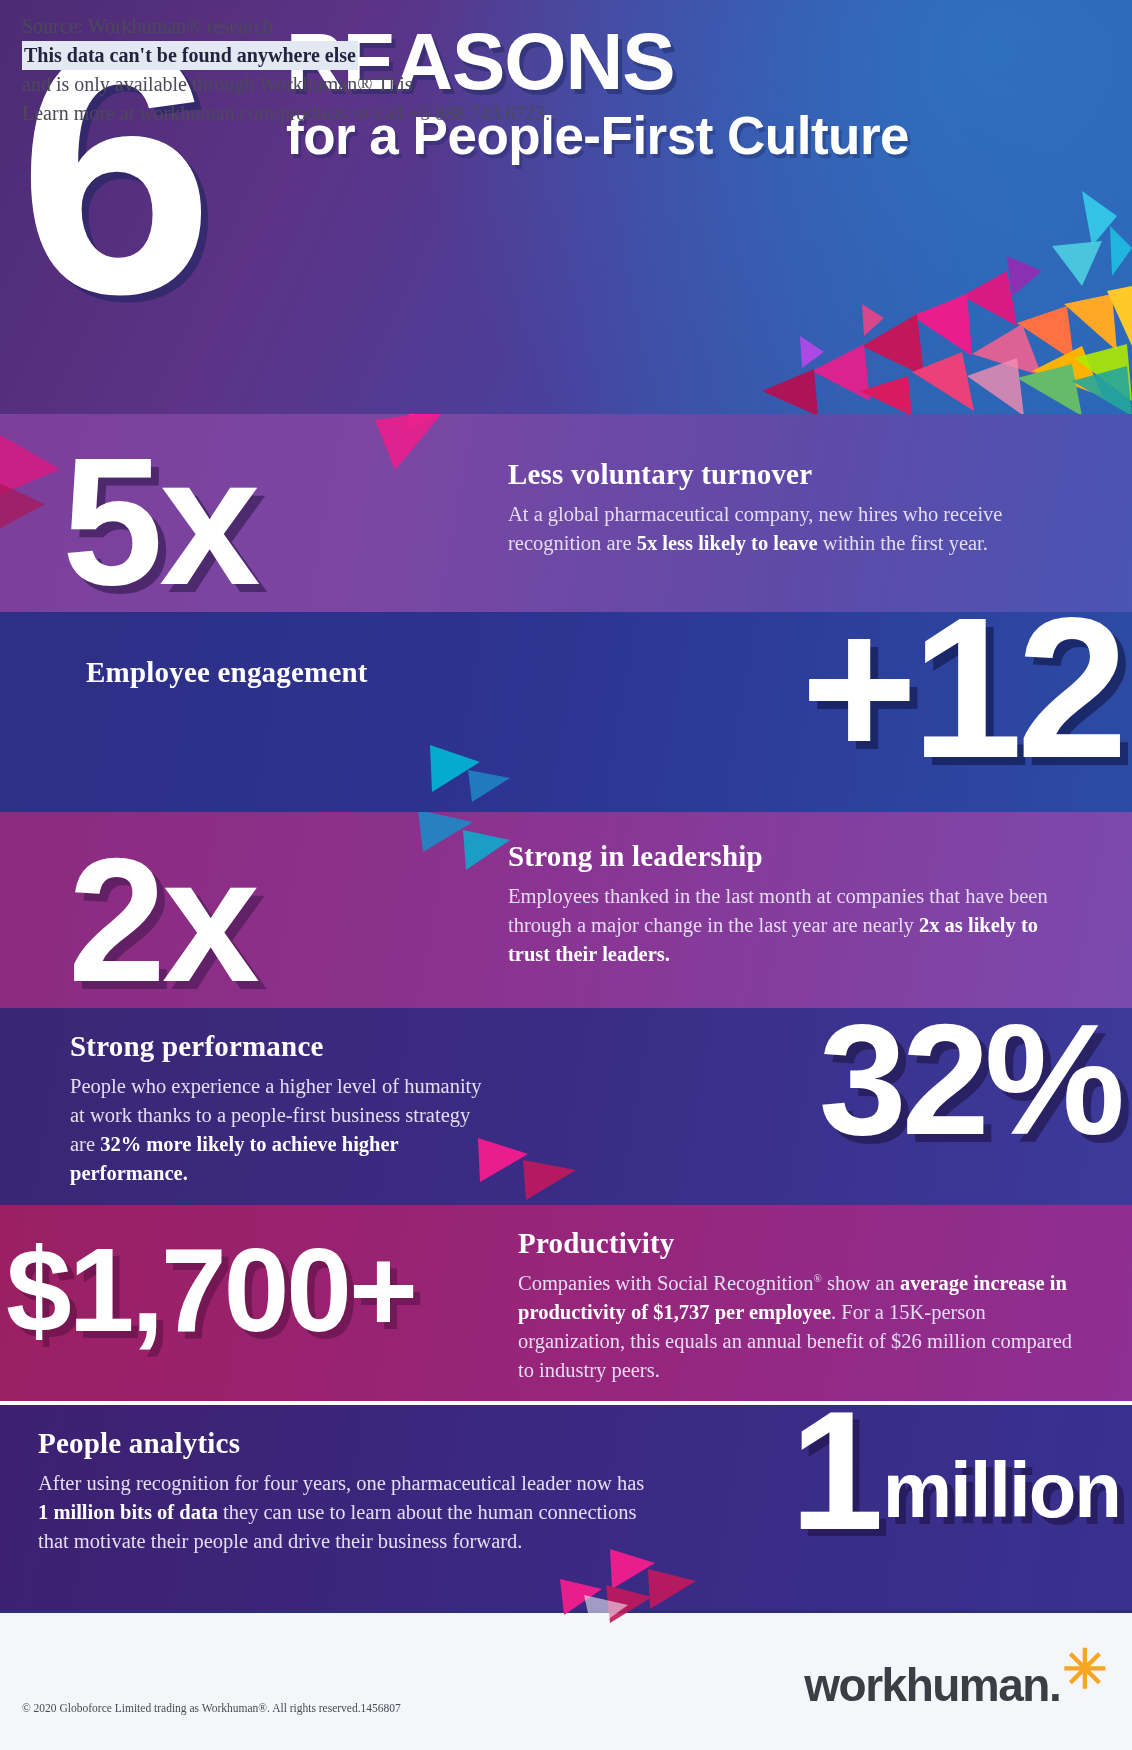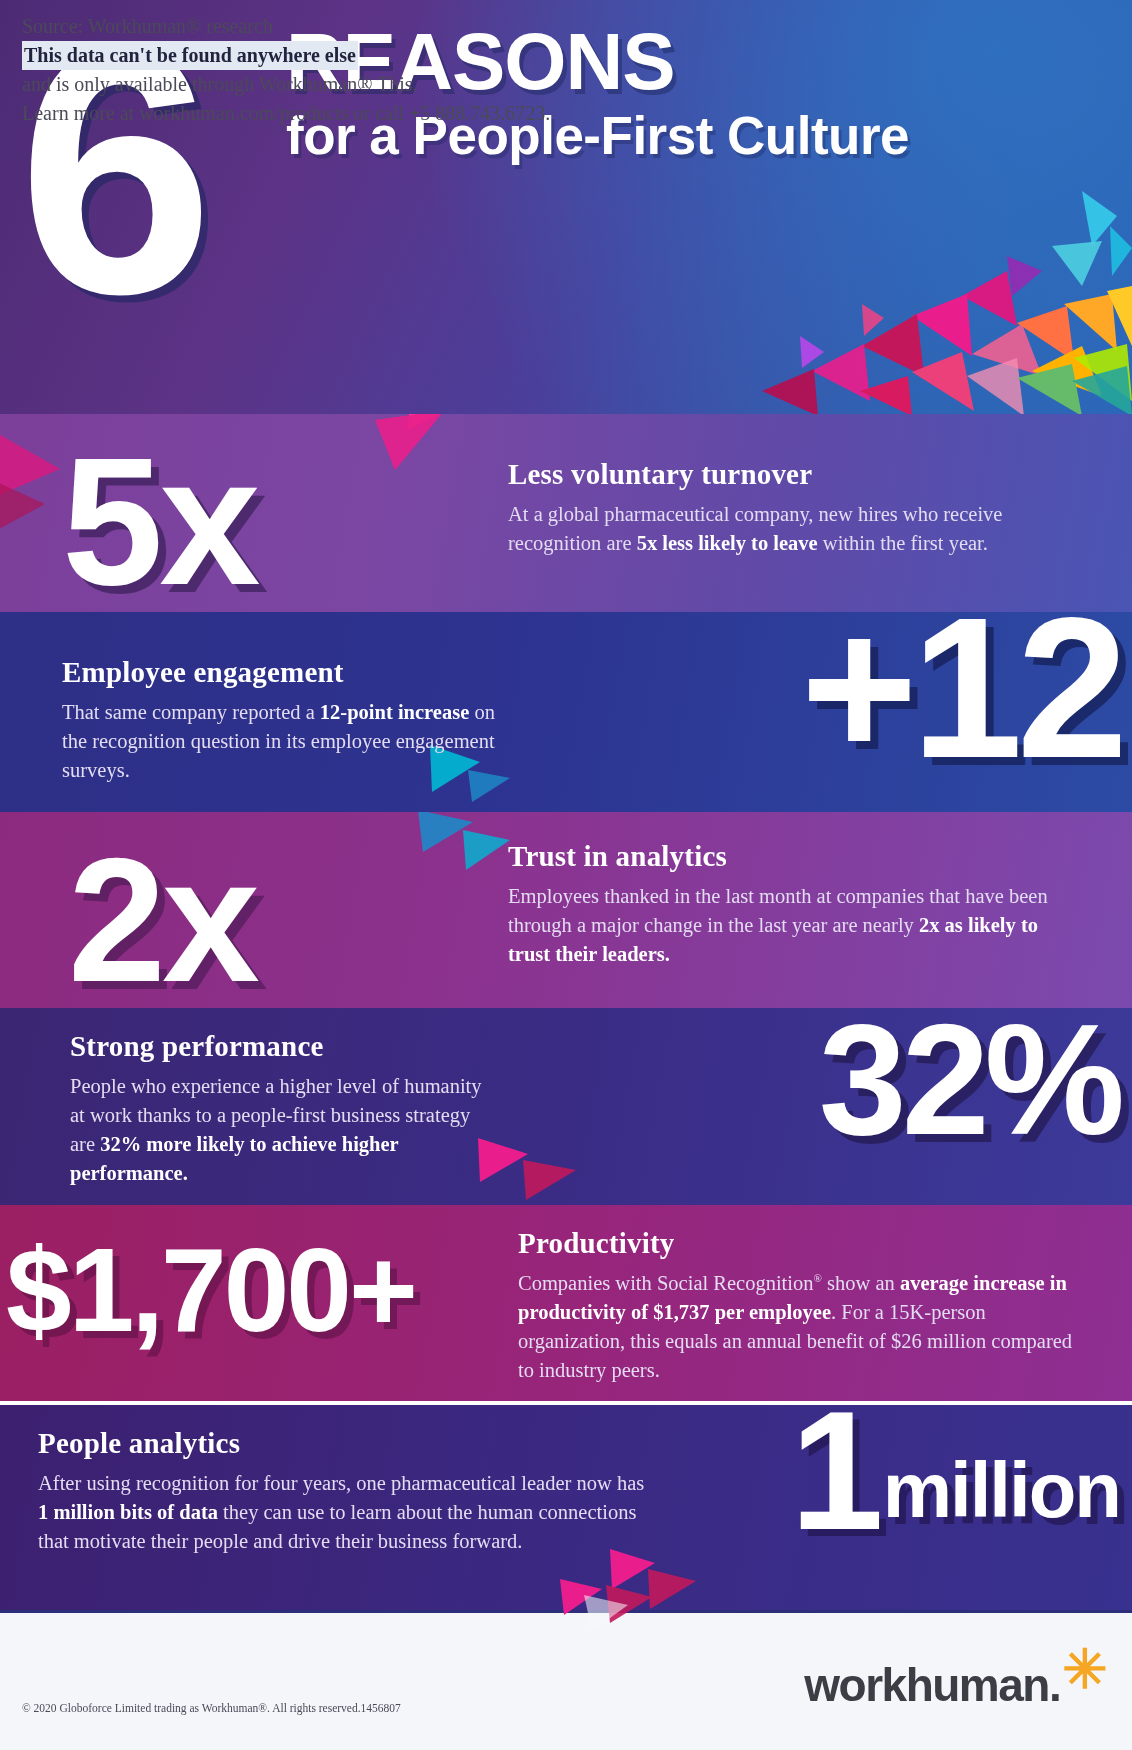--- a/index.html
+++ b/index.html
@@ -179,36 +179,35 @@
     </div>
   </div>
 
   <div class="band b2">
     <div class="band-inner">
       <svg class="poly" style="left:410px; top:128px; width:110px; height:80px;" viewBox="0 0 110 80">
         <polygon points="20,5 70,22 22,52" fill="#00b8d4" opacity="0.9"></polygon>
         <polygon points="58,30 100,38 62,62" fill="#1e88c7" opacity="0.85"></polygon>
       </svg>
       <div class="stat stat-p12">+12</div>
-      <div class="txtblock" style="left:62px; top:44px; width:450px;">
+      <div class="txtblock" style="left:86px; top:44px; width:450px;">
         <div class="txt-title">Employee engagement</div>
-        <div class="txt-body">That same company reported a <b>12-point increase</b> on the recognition question in its employee engagement surveys.</div>
       </div>
     </div>
   </div>
 
   <div class="band b3">
     <div class="band-inner">
       <svg class="poly" style="left:378px; top:-30px; width:140px; height:130px;" viewBox="0 0 140 130">
         <polygon points="40,28 95,40 45,70" fill="#1e88c7" opacity="0.9"></polygon>
         <polygon points="85,48 132,58 88,88" fill="#00b8d4" opacity="0.8"></polygon>
       </svg>
       <div class="stat stat-2x">2x</div>
       <div class="txtblock" style="left:508px; top:28px; width:540px;">
-        <div class="txt-title">Trust in analytics</div>
+        <div class="txt-title">Strong in leadership</div>
         <div class="txt-body">Employees thanked in the last month at companies that have been through a major change in the last year are nearly <b>2x as likely to trust their leaders.</b></div>
       </div>
     </div>
   </div>
 
   <div class="band b4">
     <div class="band-inner">
       <svg class="poly" style="left:468px; top:112px; width:130px; height:100px;" viewBox="0 0 130 100">
         <polygon points="10,18 60,34 12,62" fill="#e91e8c"></polygon>
         <polygon points="55,40 108,50 58,80" fill="#c2185b" opacity="0.9"></polygon>

